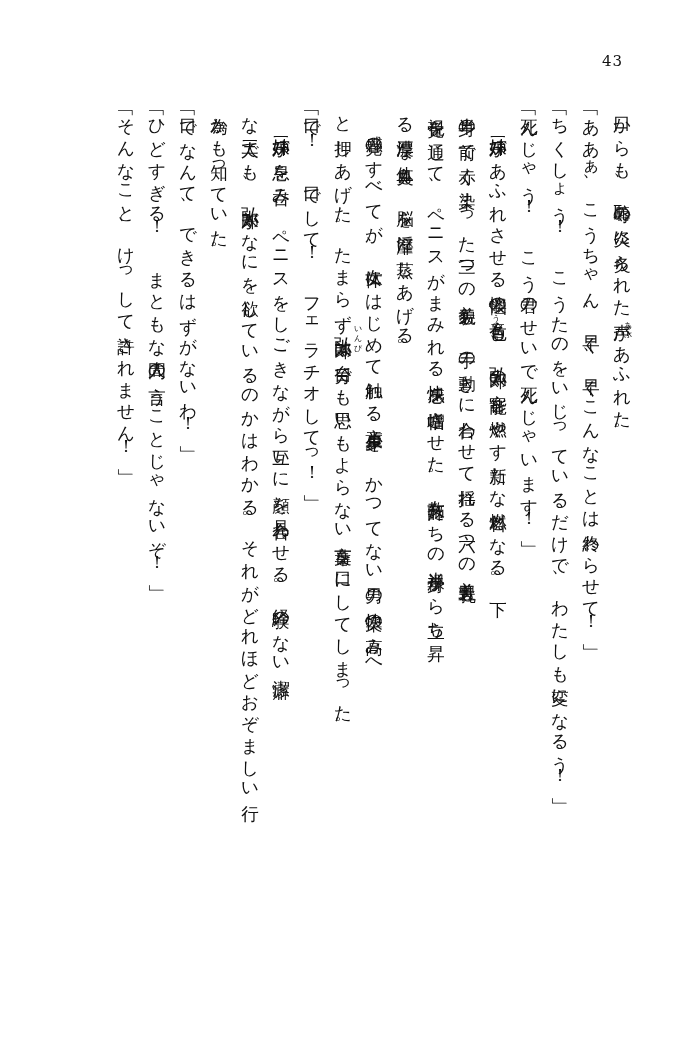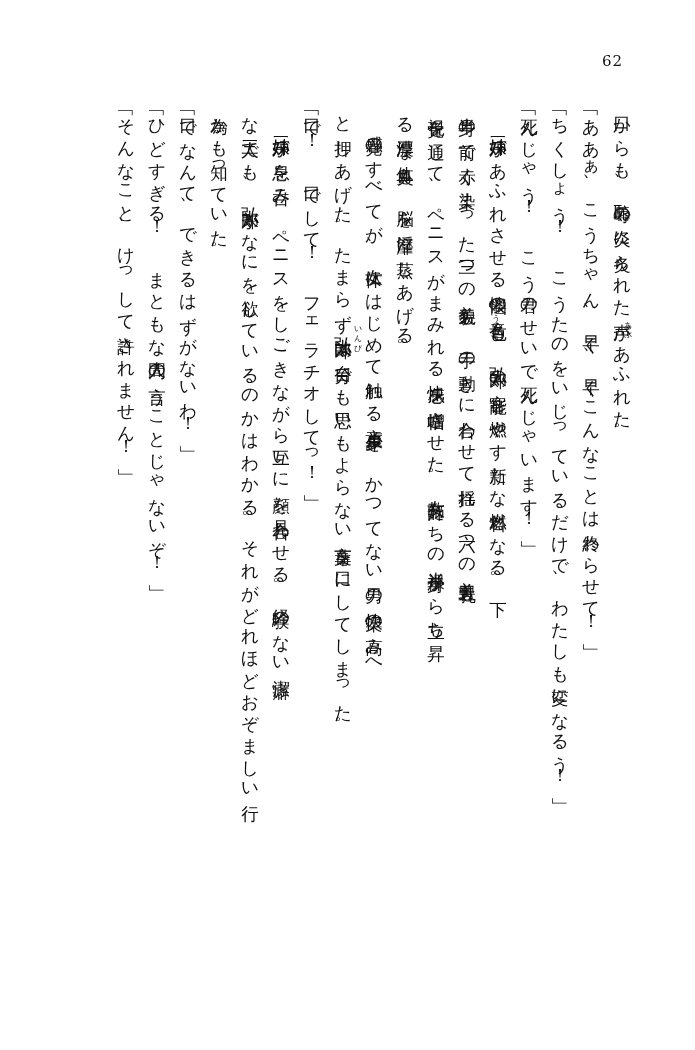--- a/index.html
+++ b/index.html
@@ -66,21 +66,21 @@
     letter-spacing: 0.5px;
     color: #111111;
     white-space: pre;
   }
 </style>
 </head>
 <body>
 
 <div class="page">
 
-  <div class="page-number">62</div>
+  <div class="page-number">43</div>
 
   <div class="text-block">
     <div class="vline">口からも、恥辱の炎に炙られた声があふれた。</div>
     <div class="vline">「ああぁ、こうちゃん、早く、早くこんなことは終わらせて!」</div>
     <div class="vline">「ちくしょう! こうたのをいじっているだけで、わたしも変になるう!」</div>
     <div class="vline">「死んじゃう! こう君のせいで死んじゃいます!」</div>
     <div class="vline indent">三姉妹があふれさせる懊悩の音色も、弘太郎の官能を燃やす新たな燃料となる。下</div>
     <div class="vline">半身の前で赤く染まった三つの美貌も、手の動きに合わせて揺れる六つの美豊乳も、</div>
     <div class="vline">視覚を通して、ペニスがまみれる快感を増幅させた。女教師たちの半裸身から立ち昇</div>
     <div class="vline">る濃厚な体臭も、脳を淫靡に蒸しあげる。</div>

